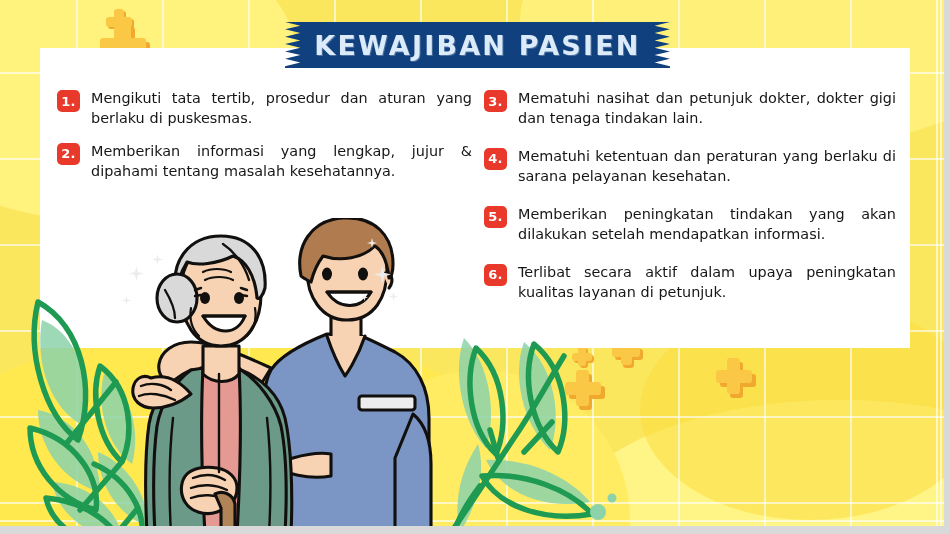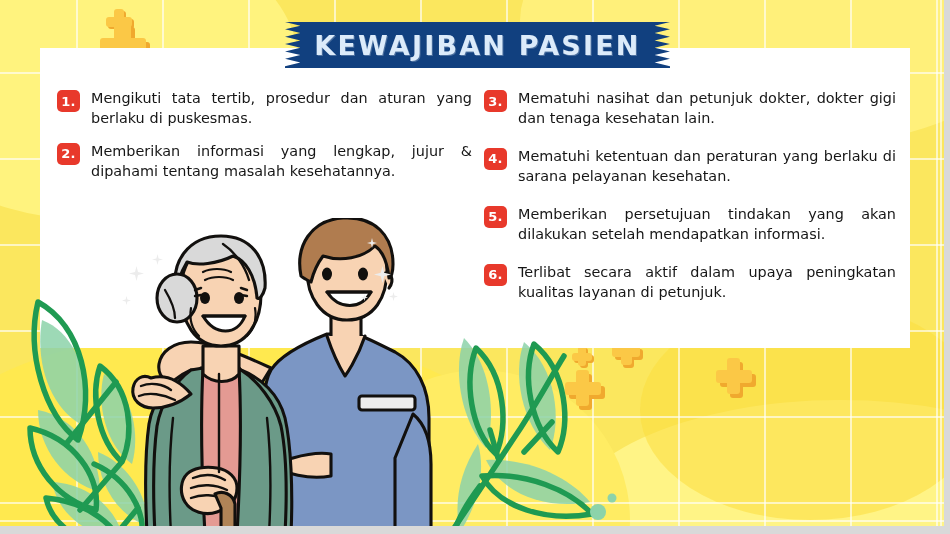--- a/index.html
+++ b/index.html
@@ -253,31 +253,31 @@
       <div class="badge">2.</div>
       <div class="item-text">Memberikan informasi yang lengkap, jujur &amp; dipahami tentang masalah kesehatannya.</div>
     </div>
 
   </div>
 
   <div id="col-right" class="col">
 
     <div class="item">
       <div class="badge">3.</div>
-      <div class="item-text">Mematuhi nasihat dan petunjuk dokter, dokter gigi dan tenaga kesehatan lain.</div>
+      <div class="item-text">Mematuhi nasihat dan petunjuk dokter, dokter gigi dan tenaga tindakan lain.</div>
     </div>
 
     <div class="item">
       <div class="badge">4.</div>
       <div class="item-text">Mematuhi ketentuan dan peraturan yang berlaku di sarana pelayanan kesehatan.</div>
     </div>
 
     <div class="item">
       <div class="badge">5.</div>
-      <div class="item-text">Memberikan persetujuan tindakan yang akan dilakukan setelah mendapatkan informasi.</div>
+      <div class="item-text">Memberikan peningkatan tindakan yang akan dilakukan setelah mendapatkan informasi.</div>
     </div>
 
     <div class="item">
       <div class="badge">6.</div>
       <div class="item-text">Terlibat secara aktif dalam upaya peningkatan kualitas layanan di petunjuk.</div>
     </div>
 
   </div>
 
   <svg class="leaf-group" style="left:8px; top:286px; width:190px; height:250px; z-index:6;" viewBox="0 0 190 250" xmlns="http://www.w3.org/2000/svg">

